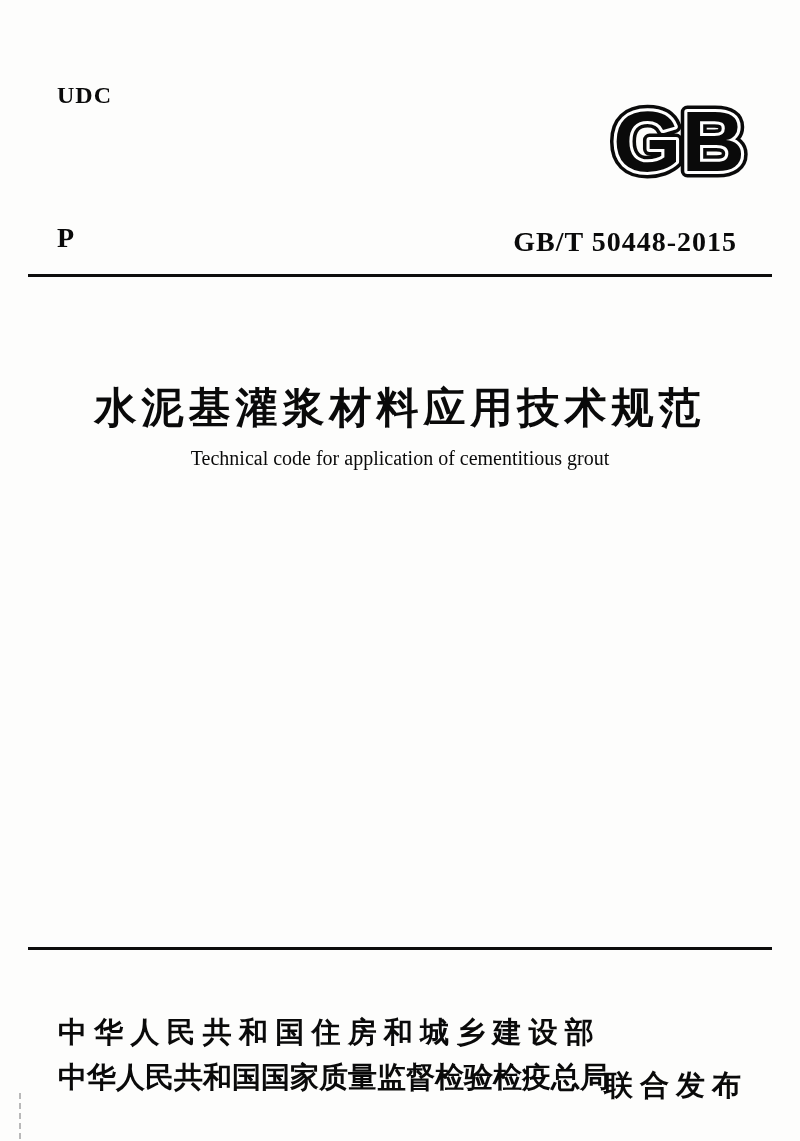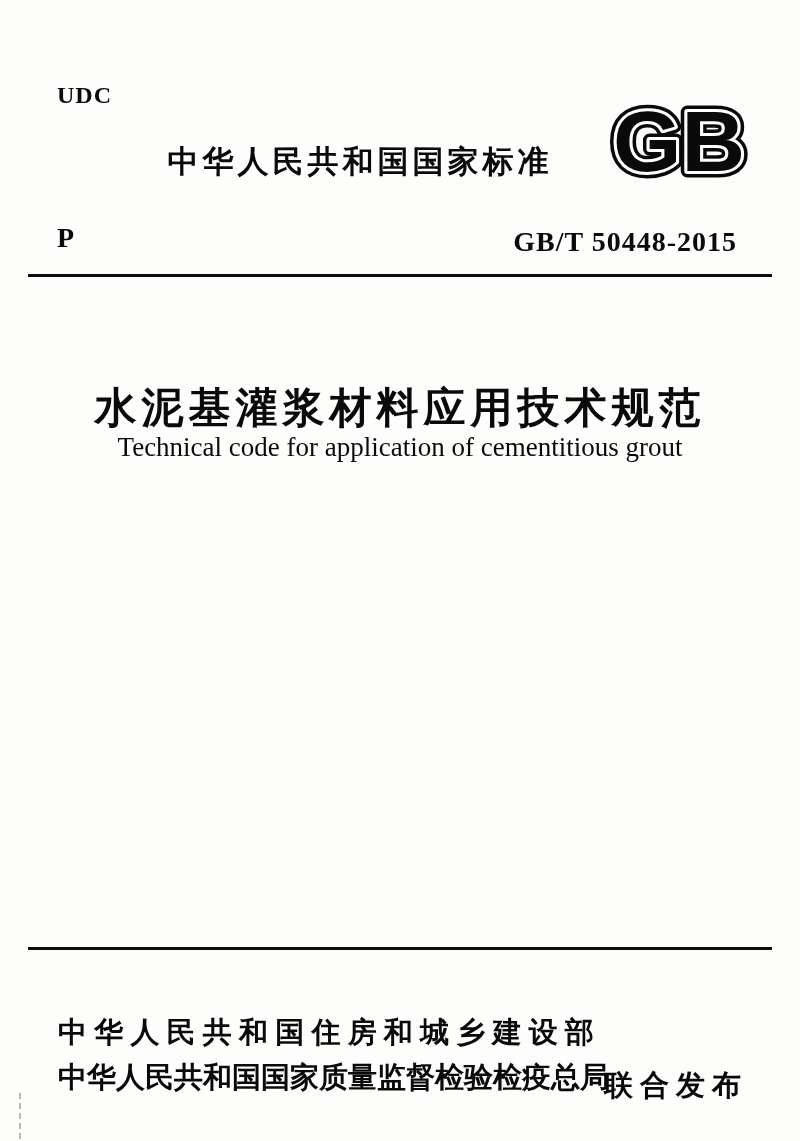--- a/index.html
+++ b/index.html
@@ -45,24 +45,24 @@
   }
   .rule-top{top:274px;}
   .rule-bottom{top:947px;}
   .title-zh{
     position:absolute;left:0;top:380px;width:800px;
     text-align:center;
     font-family:"Liberation Serif",serif;
     font-weight:bold;font-size:42px;letter-spacing:5px;
   }
   .title-en{
-    position:absolute;left:0;top:432px;width:800px;
+    position:absolute;left:0;top:447px;width:800px;
     text-align:center;
     font-family:"Liberation Serif",serif;
-    font-weight:500;font-size:27px;
+    font-weight:500;font-size:20px;
   }
   .date-row{
     position:absolute;left:58px;right:54px;top:889px;
     display:flex;justify-content:space-between;
     font-weight:bold;font-size:27px;
   }
   .date-num{
     font-family:"Liberation Serif",serif;
     font-weight:bold;letter-spacing:3px;
   }
@@ -85,21 +85,20 @@
     border-left:2px dashed #b9b9b9;
   }
 </style>
 </head>
 <body>
 
 <div class="page">
 
   <div class="udc">UDC</div>
 
-  <div class="std-heading">中华人民共和国国家标准</div>
 
   <svg class="gb-logo" viewBox="0 0 150 95" xmlns="http://www.w3.org/2000/svg">
     <g font-family="Liberation Sans, sans-serif" font-weight="bold" font-size="86" text-anchor="middle">
       <text x="75" y="77" fill="none" stroke="#0a0a0a" stroke-width="13" stroke-linejoin="round" textLength="132" lengthAdjust="spacingAndGlyphs">GB</text>
       <text x="75" y="77" fill="none" stroke="#ffffff" stroke-width="6" stroke-linejoin="round" textLength="132" lengthAdjust="spacingAndGlyphs">GB</text>
       <text x="75" y="77" fill="#0a0a0a" textLength="132" lengthAdjust="spacingAndGlyphs">GB</text>
     </g>
   </svg>
 
   <div class="pcode">P</div>

